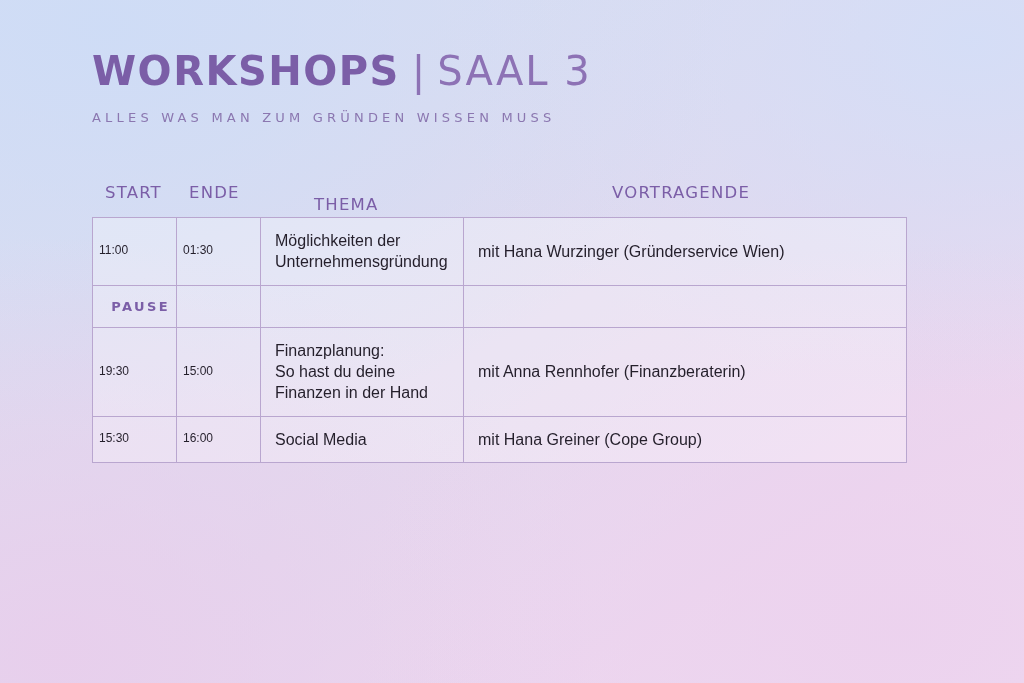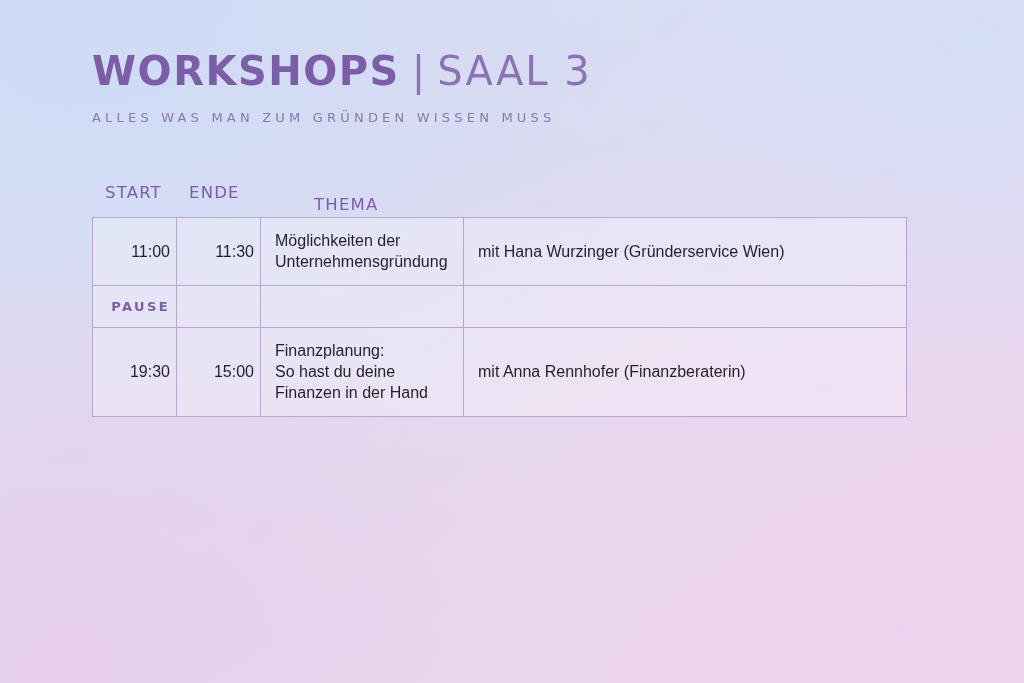--- a/index.html
+++ b/index.html
@@ -112,22 +112,22 @@
     font-size: 16px;
     line-height: 1.33;
     color: #241f2b;
   }
   .col-start { width: 84px; }
   .col-ende  { width: 84px; }
   .col-thema { width: 203px; }
   .col-vortr { width: 443px; }
 
   .cell.time {
-    text-align: right;
-    font-size: 16px;
+    text-align: left;
+    font-size: 12px;
     color: #241f2b;
     padding: 12px 6px;
   }
   .cell.thema {
     white-space: pre-line;
   }
   .cell.vortragende {
     white-space: pre-line;
   }
   .cell.pause {
@@ -153,36 +153,37 @@
       <span class="title-sep">|</span>
       <span class="title-light">SAAL 3</span>
     </div>
     <div class="subtitle">ALLES WAS MAN ZUM GRÜNDEN WISSEN MUSS</div>
   </div>
 
   <div class="col-headers">
     <span class="col-head start">START</span>
     <span class="col-head ende">ENDE</span>
     <span class="col-head thema">THEMA</span>
+    <span class="col-head vortragende">VORTRAGENDE</span>
   </div>
 
   <table class="sched-table">
     <colgroup>
       <col class="col-start">
       <col class="col-ende">
       <col class="col-thema">
       <col class="col-vortr">
     </colgroup>
     <tbody>
       <tr>
         <td>
           <div class="cell time">11:00</div>
         </td>
         <td>
-          <div class="cell time">11:30</div>
+          <div class="cell time">01:30</div>
         </td>
         <td>
           <div class="cell thema">Möglichkeiten der
 Unternehmensgründung</div>
         </td>
         <td>
           <div class="cell vortragende">mit Hana Wurzinger (Gründerservice Wien)</div>
         </td>
       </tr>
 
@@ -211,16 +212,30 @@
         <td>
           <div class="cell thema">Finanzplanung:
 So hast du deine
 Finanzen in der Hand</div>
         </td>
         <td>
           <div class="cell vortragende">mit Anna Rennhofer (Finanzberaterin)</div>
         </td>
       </tr>
 
+      <tr>
+        <td>
+          <div class="cell time">15:30</div>
+        </td>
+        <td>
+          <div class="cell time">16:00</div>
+        </td>
+        <td>
+          <div class="cell thema">Social Media</div>
+        </td>
+        <td>
+          <div class="cell vortragende">mit Hana Greiner (Cope Group)</div>
+        </td>
+      </tr>
     </tbody>
   </table>
 
 </div>
 
 </body></html>

